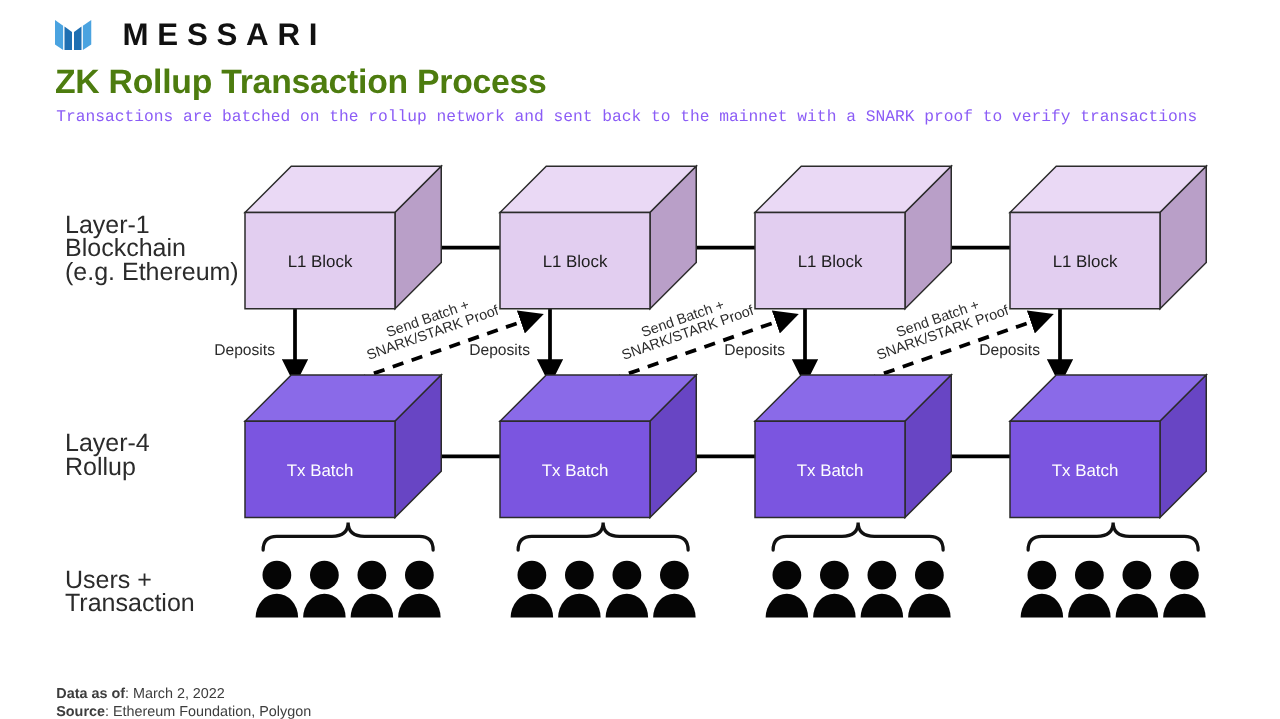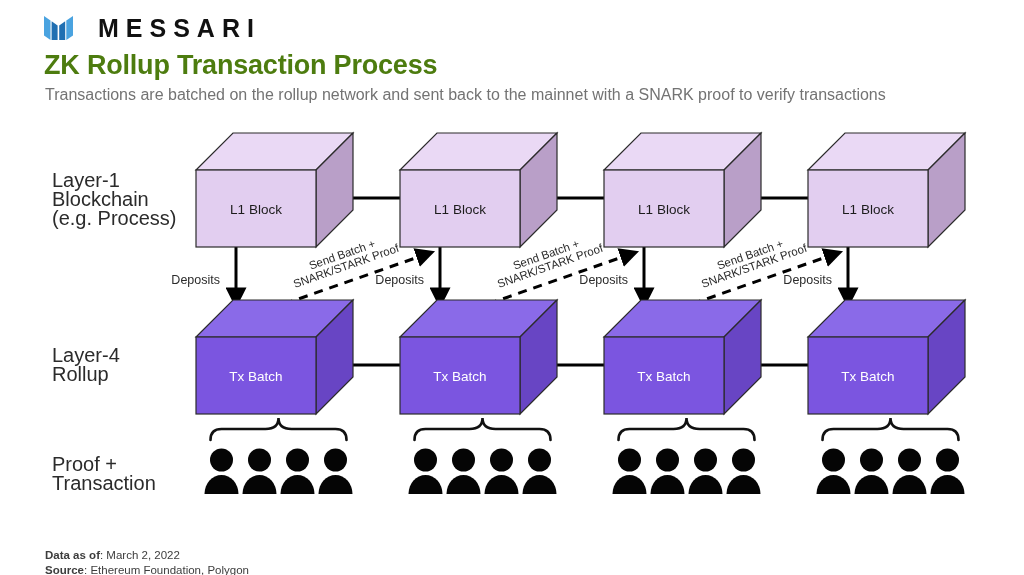--- a/index.html
+++ b/index.html
@@ -19,21 +19,21 @@
   .logo-word{
     font-size:25px;font-weight:bold;letter-spacing:7px;
     color:#111111;line-height:28px;
   }
   .title{
     position:absolute;left:44px;top:50px;
     font-size:27px;font-weight:bold;color:#4d7c0f;letter-spacing:-0.2px;
   }
   .subtitle{
     position:absolute;left:45px;top:86px;
-    font-size:16px;color:#737373;
+    font-size:13px;color:#8b5cf6;font-family:Liberation Mono, monospace;
   }
 
   
   .row-label{
     position:absolute;font-size:20px;color:#2b2b2b;line-height:19px;
     text-align:left;
   }
   #lbl-l1{left:52px;top:171px;}
   #lbl-l2{left:52px;top:346px;}
   #lbl-users{left:52px;top:455px;}
@@ -79,28 +79,28 @@
     </svg>
     <span class="logo-word">MESSARI</span>
   </div>
 
   <div class="title">ZK Rollup Transaction Process</div>
   <div class="subtitle">Transactions are batched on the rollup network and sent back to the mainnet with a SNARK proof to verify transactions</div>
 
   <div class="row-label" id="lbl-l1">
     <div>Layer-1</div>
     <div>Blockchain</div>
-    <div>(e.g. Process)</div>
+    <div>(e.g. Ethereum)</div>
   </div>
   <div class="row-label" id="lbl-l2">
     <div>Layer-4</div>
     <div>Rollup</div>
   </div>
   <div class="row-label" id="lbl-users">
-    <div>Proof +</div>
+    <div>Users +</div>
     <div>Transaction</div>
   </div>
 
   <svg class="diagram" viewBox="0 0 1024 575">
     <defs>
       <marker id="arrowSolid" markerWidth="7" markerHeight="7" refX="3.2" refY="3.5" orient="auto">
         <polygon points="0,0 7,3.5 0,7" fill="#000000"></polygon>
       </marker>
       <marker id="arrowDash" markerWidth="6.5" markerHeight="6.5" refX="2.6" refY="3.25" orient="auto">
         <polygon points="0,0 6.5,3.25 0,6.5" fill="#000000"></polygon>

